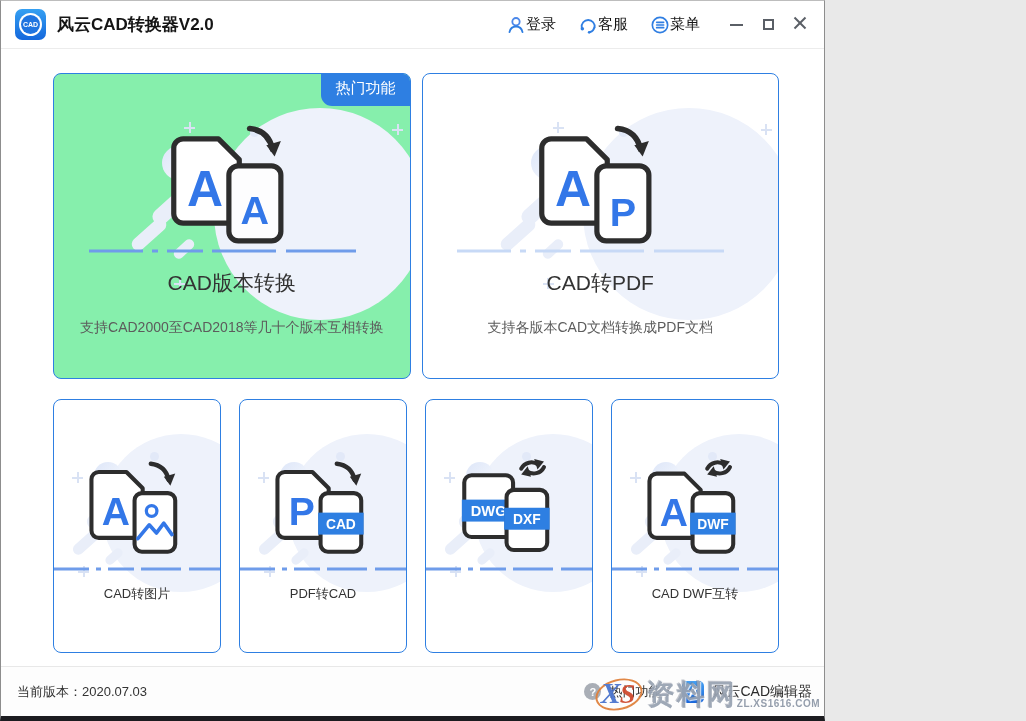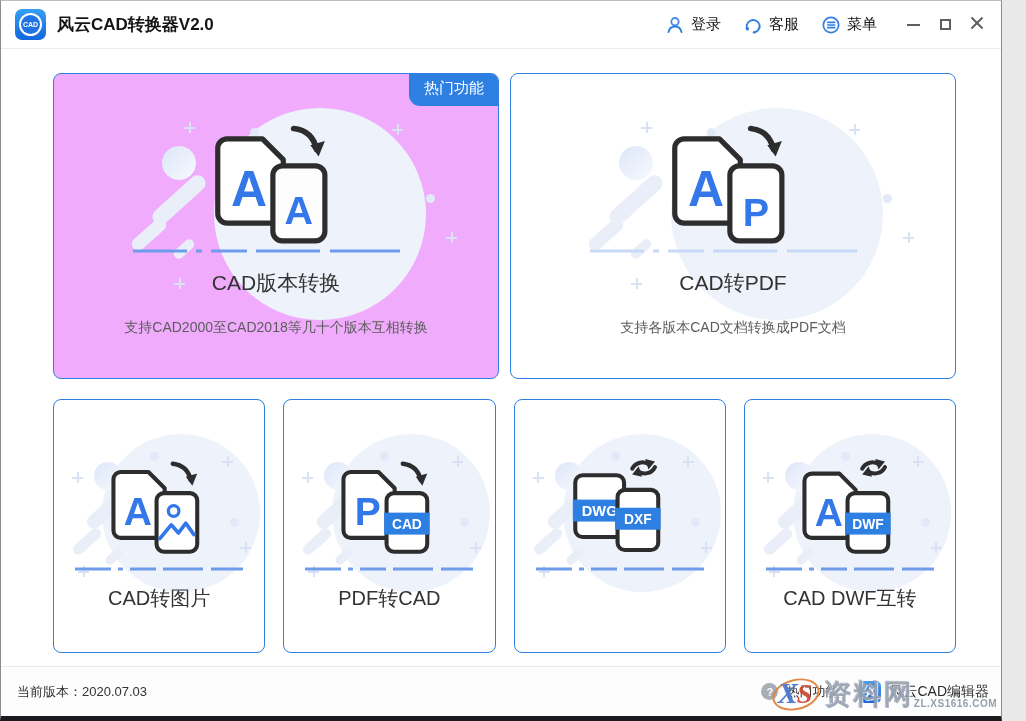--- a/index.html
+++ b/index.html
@@ -1,52 +1,52 @@
 <!DOCTYPE html>
 <html><head>
 <meta charset="utf-8">
 <style>
   html,body{margin:0;padding:0;background:#e9e9e9;font-family:"Liberation Sans",sans-serif;}
-  .window{width:1002px;height:721px;box-sizing:border-box;background:#fff;position:relative;
+  .window{width:825px;height:721px;box-sizing:border-box;background:#fff;position:relative;
     border-left:1px solid #8d8d8d;border-right:1px solid #8d8d8d;border-top:1px solid #bdbdbd;
     border-bottom:5px solid #1c1c20;display:flex;flex-direction:column;overflow:hidden;}
 
   
   .titlebar{flex:0 0 47px;display:flex;align-items:center;padding:0 8px 0 14px;border-bottom:1px solid #ececec;background:#fff;}
   .logo{width:31px;height:31px;border-radius:7px;background:linear-gradient(180deg,#35a0f2,#1467dc);
     display:flex;align-items:center;justify-content:center;flex:0 0 auto;}
   .logo-ring{width:23px;height:23px;border-radius:50%;background:#fff;display:flex;align-items:center;justify-content:center;}
   .logo-core{width:19px;height:19px;border-radius:50%;background:#1f74e0;color:#fff;font-size:7px;font-weight:bold;
     display:flex;align-items:center;justify-content:center;}
   .app-title{margin-left:11px;font-size:17px;font-weight:600;color:#151515;}
   .tb-right{margin-left:auto;display:flex;align-items:center;}
-  .tb-item{display:flex;align-items:flex-start;gap:6px;font-size:15px;color:#151515;cursor:pointer;margin-left:22px;}
+  .tb-item{display:flex;align-items:flex-start;font-size:15px;color:#151515;cursor:pointer;margin-left:22px;}
   .tb-item svg{display:block;}
   .win-controls{display:flex;align-items:center;margin-left:20px;}
   .win-btn{width:32px;height:32px;display:flex;align-items:center;justify-content:center;cursor:pointer;}
   .glyph-min{width:13px;height:2px;background:#5a5f66;}
   .glyph-max{width:11px;height:11px;border:2px solid #5a5f66;box-sizing:border-box;}
 
   
   .content{flex:1;padding:24px 45px 0 52px;background:#fff;}
   .row1{display:grid;grid-template-columns:1fr 1fr;gap:11px;}
   .row2{display:grid;grid-template-columns:repeat(4,1fr);gap:18px;margin-top:20px;}
   .card{position:relative;border:1px solid #2e7fe2;border-radius:8px;background:#fff;overflow:hidden;cursor:pointer;}
   .card-big{height:304px;}
   .card-small{height:252px;}
-  .card.featured{background:#f0abfc;}
+  .card.featured{background:#86efac;}
   .badge{position:absolute;top:-1px;right:-1px;background:#2e7fe2;color:#fff;font-size:15px;
     padding:6px 15px 8px;border-radius:0 7px 0 11px;z-index:4;}
   .card-inner{position:relative;z-index:2;display:flex;flex-direction:column;align-items:center;height:100%;}
   .card-big .icon-svg{width:156px;height:129px;margin-top:42px;}
   .card-small .icon-svg{width:122px;height:101px;margin-top:54px;}
   .dash-line{display:block;margin-top:4px;}
   .card-small .dash-line{margin-top:12px;}
   .card-title{font-size:21px;color:#333;margin-top:16px;text-align:center;}
-  .card-small .card-title{font-size:20px;margin-top:14px;}
+  .card-small .card-title{font-size:13px;margin-top:14px;}
   .card-sub{font-size:14px;color:#5c5c5c;margin-top:22px;}
 
   
   .deco{position:absolute;inset:0;z-index:1;pointer-events:none;}
   .deco div{position:absolute;}
   .deco-big{border-radius:50%;background:#eef2fb;}
   .card-big .deco-big{width:212px;height:212px;left:160px;top:34px;}
   .card-small .deco-big{width:158px;height:158px;left:48px;top:34px;}
   .deco-t1,.deco-t2,.deco-t3{border-radius:10px;background:#e9eef9;transform:rotate(-42deg);}
   .card-big .deco-t1{width:66px;height:16px;left:92px;top:118px;}

